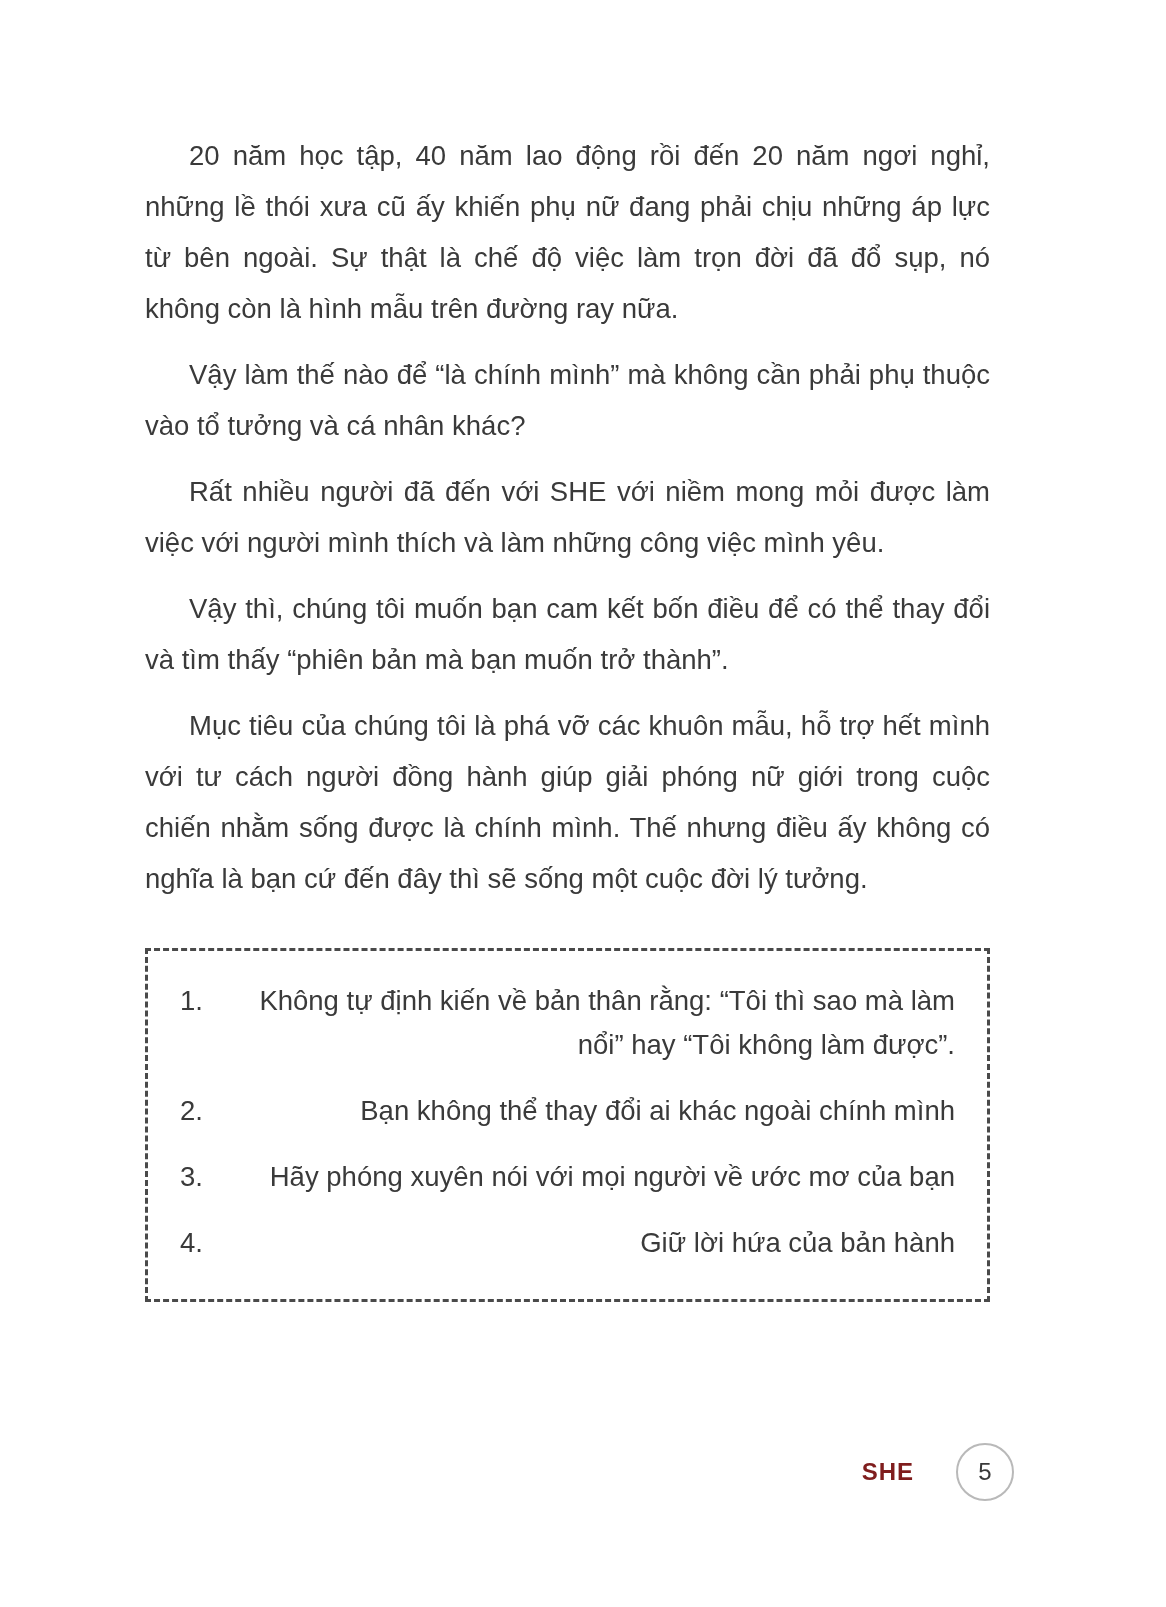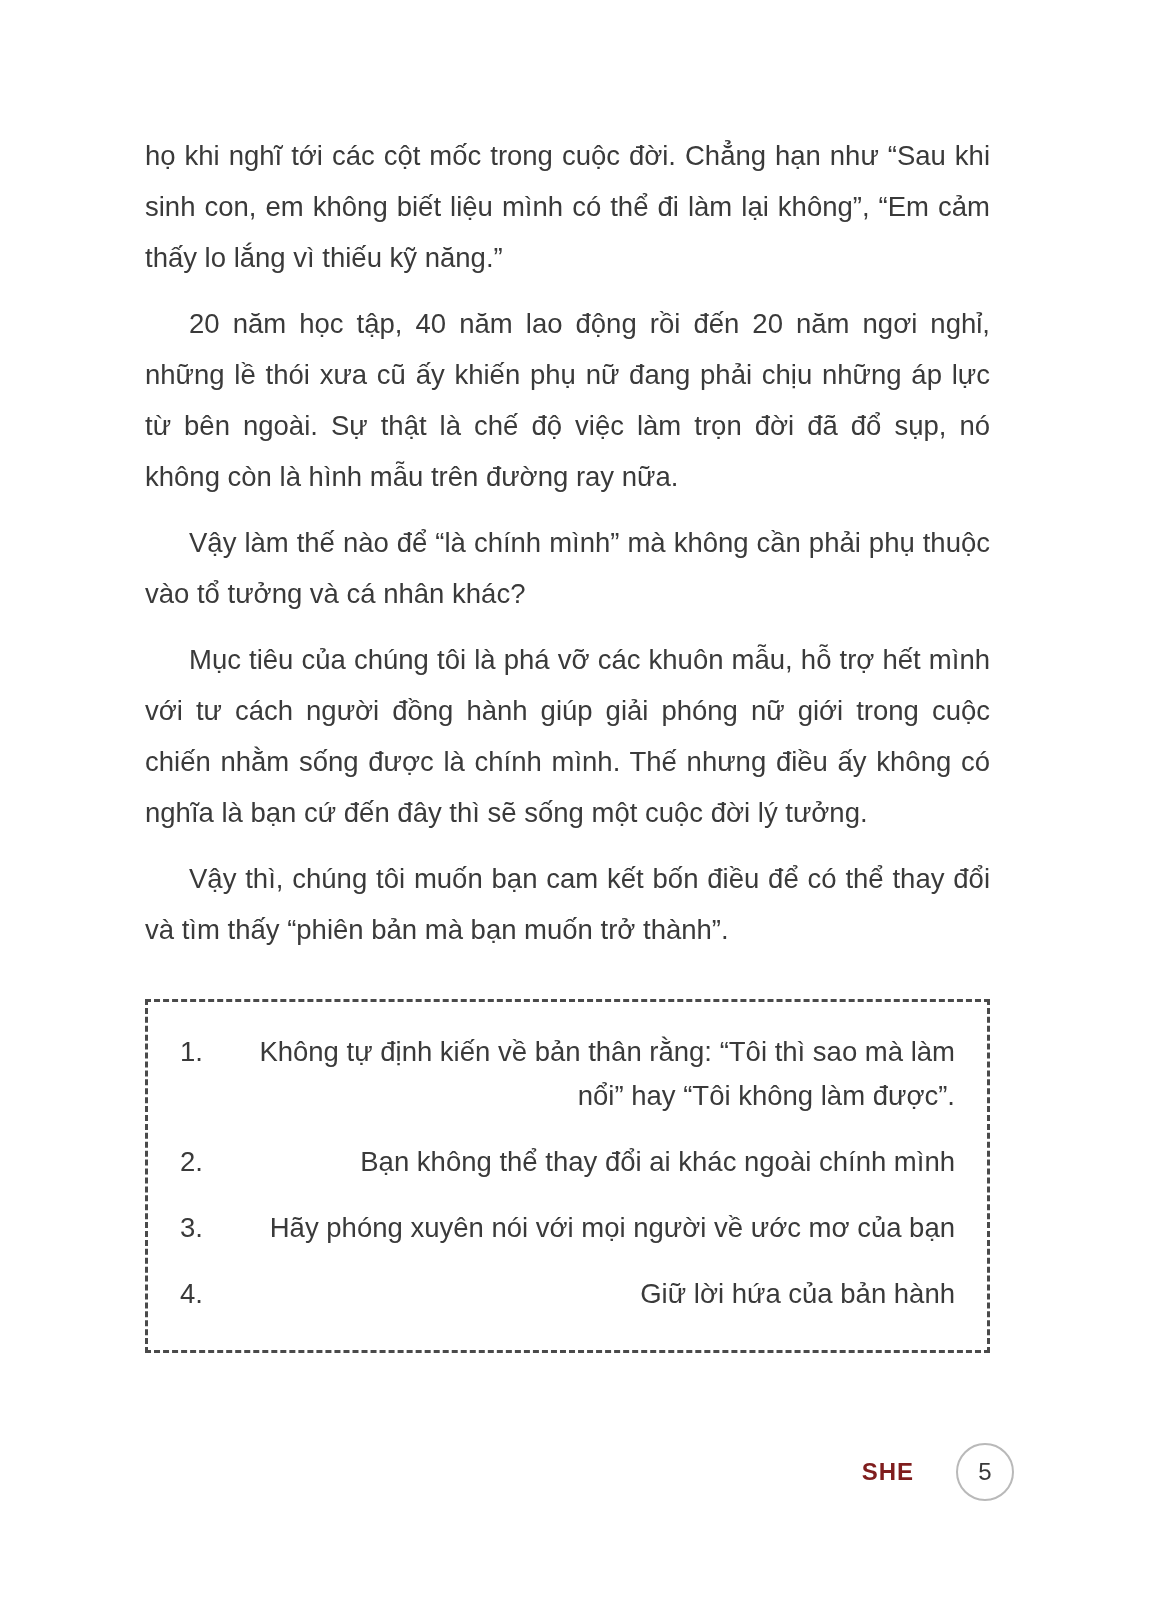--- a/index.html
+++ b/index.html
@@ -84,30 +84,30 @@
     font-size: 24px;
     color: #3a3a3a;
     background: #ffffff;
   }
 </style>
 </head>
 <body>
 
 <div class="page-content">
 
-  <p class="para">họ khi nghĩ tới các cột mốc trong cuộc đời. Chẳng hạn như “Sau khi sinh con, em không biết liệu mình có thể đi làm lại không”, “Em cảm thấy lo lắng vì thiếu kỹ năng.”</p>
 
   <p class="para indent">20 năm học tập, 40 năm lao động rồi đến 20 năm ngơi nghỉ, những lề thói xưa cũ ấy khiến phụ nữ đang phải chịu những áp lực từ bên ngoài. Sự thật là chế độ việc làm trọn đời đã đổ sụp, nó không còn là hình mẫu trên đường ray nữa.</p>
 
   <p class="para indent">Vậy làm thế nào để “là chính mình” mà không cần phải phụ thuộc vào tổ tưởng và cá nhân khác?</p>
 
+  <p class="para indent">Rất nhiều người đã đến với SHE với niềm mong mỏi được làm việc với người mình thích và làm những công việc mình yêu.</p>
+
+  <p class="para indent">Vậy thì, chúng tôi muốn bạn cam kết bốn điều để có thể thay đổi và tìm thấy “phiên bản mà bạn muốn trở thành”.</p>
 
   <p class="para indent">Mục tiêu của chúng tôi là phá vỡ các khuôn mẫu, hỗ trợ hết mình với tư cách người đồng hành giúp giải phóng nữ giới trong cuộc chiến nhằm sống được là chính mình. Thế nhưng điều ấy không có nghĩa là bạn cứ đến đây thì sẽ sống một cuộc đời lý tưởng.</p>
-
-  <p class="para indent">Vậy thì, chúng tôi muốn bạn cam kết bốn điều để có thể thay đổi và tìm thấy “phiên bản mà bạn muốn trở thành”.</p>
 
   <div class="commitments-box">
 
     <div class="commitment-item">
       <span class="commitment-number">1.</span>
       <span class="commitment-text">Không tự định kiến về bản thân rằng: “Tôi thì sao mà làm nổi” hay “Tôi không làm được”.</span>
     </div>
 
     <div class="commitment-item">
       <span class="commitment-number">2.</span>

